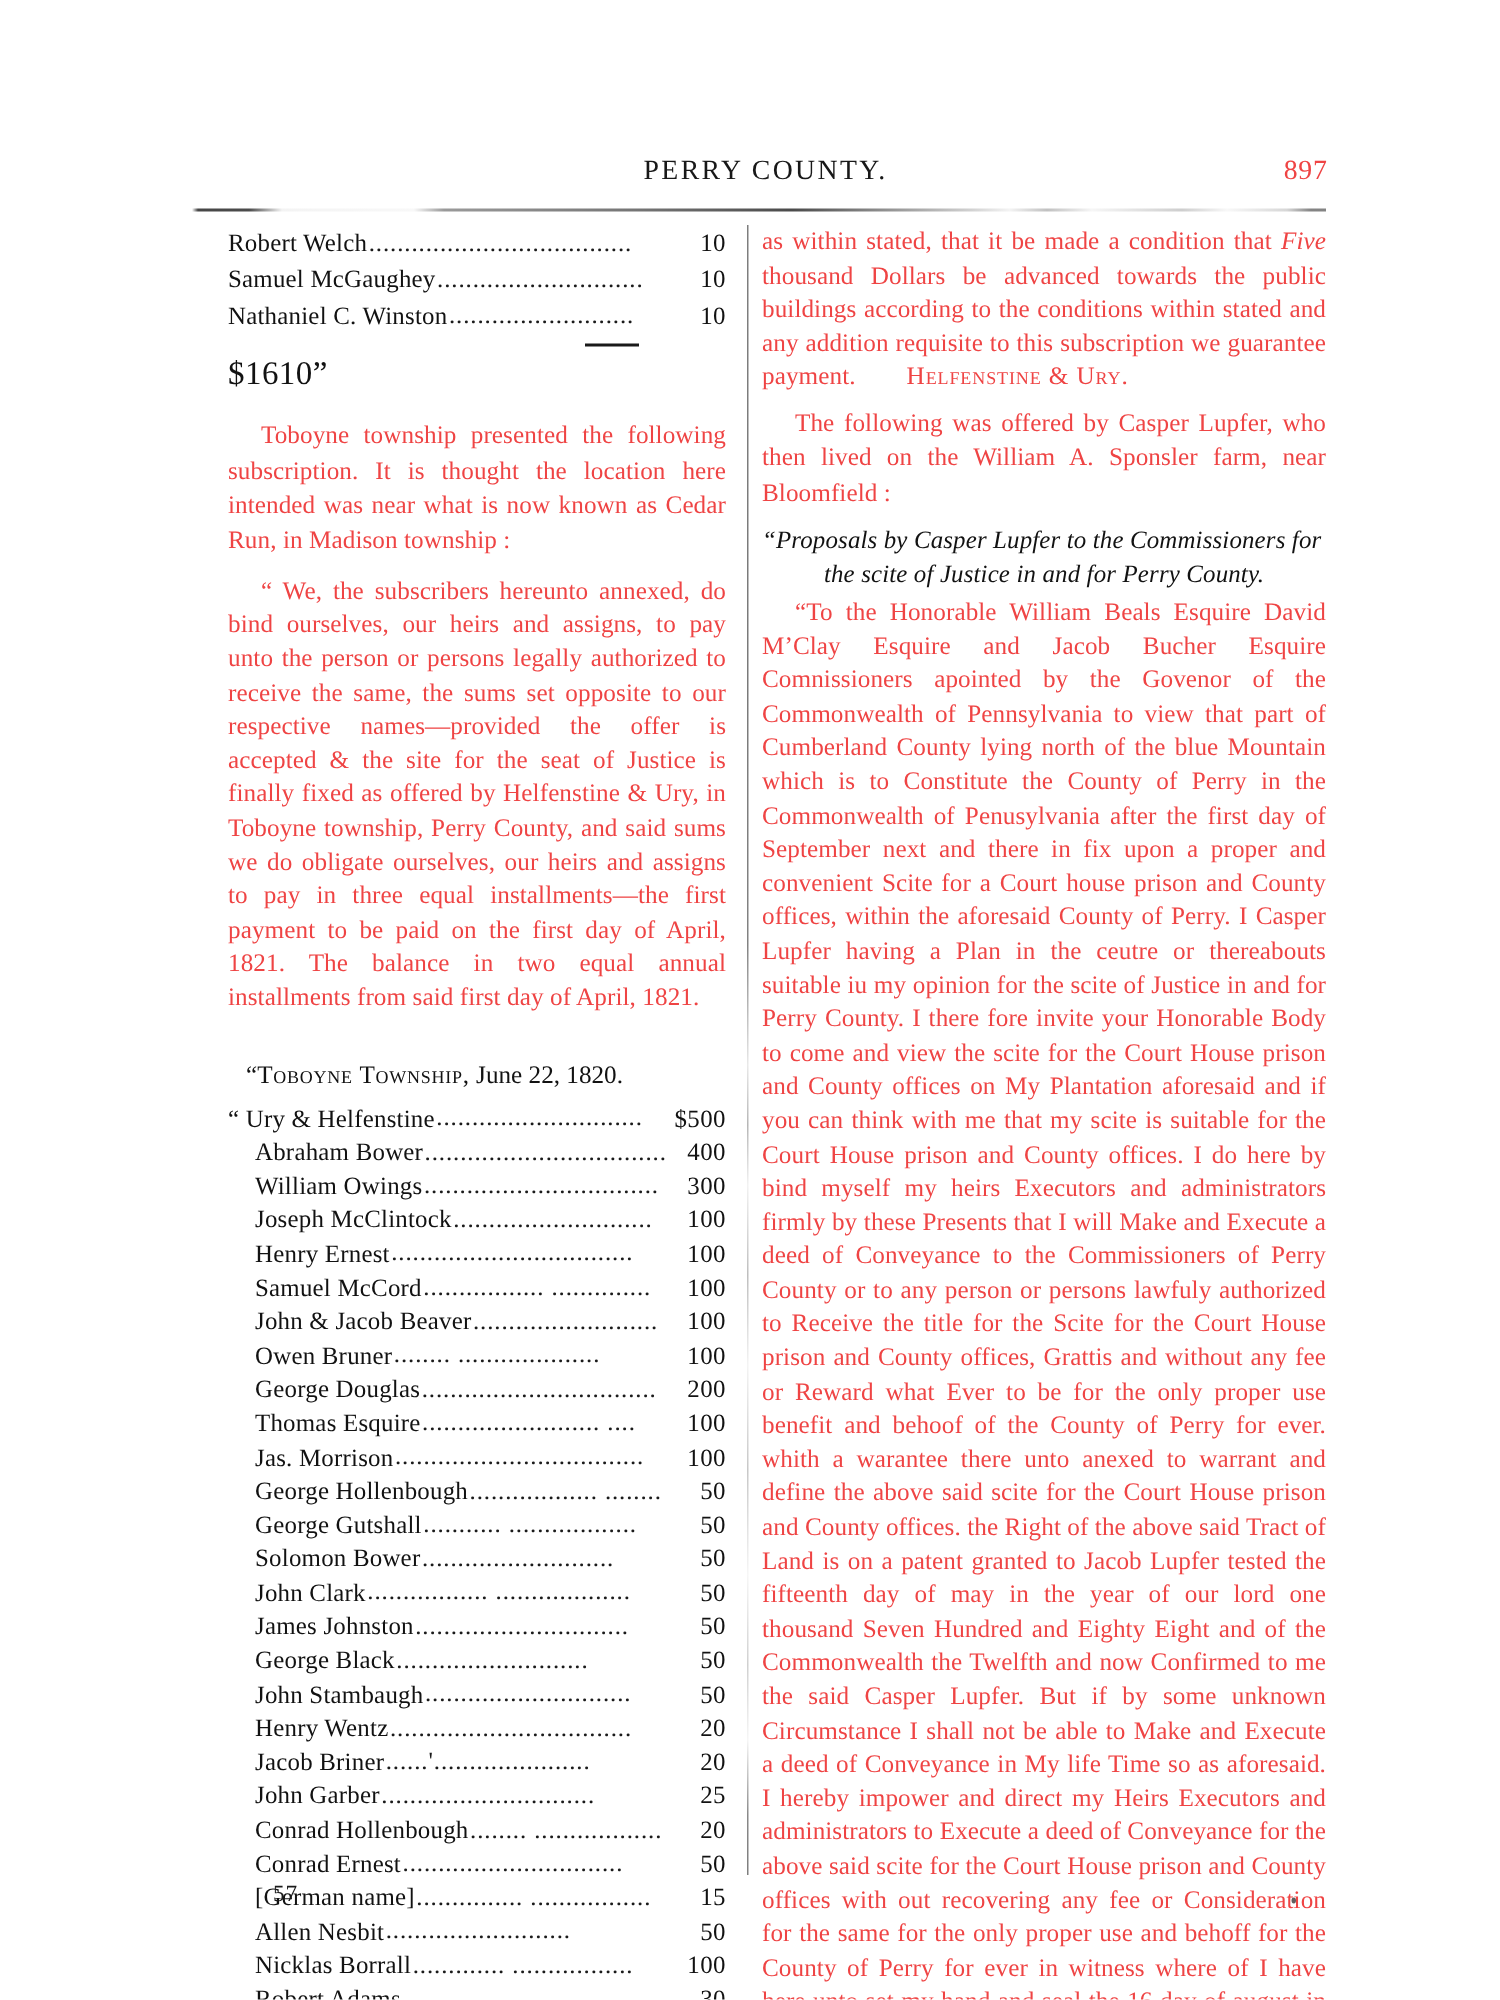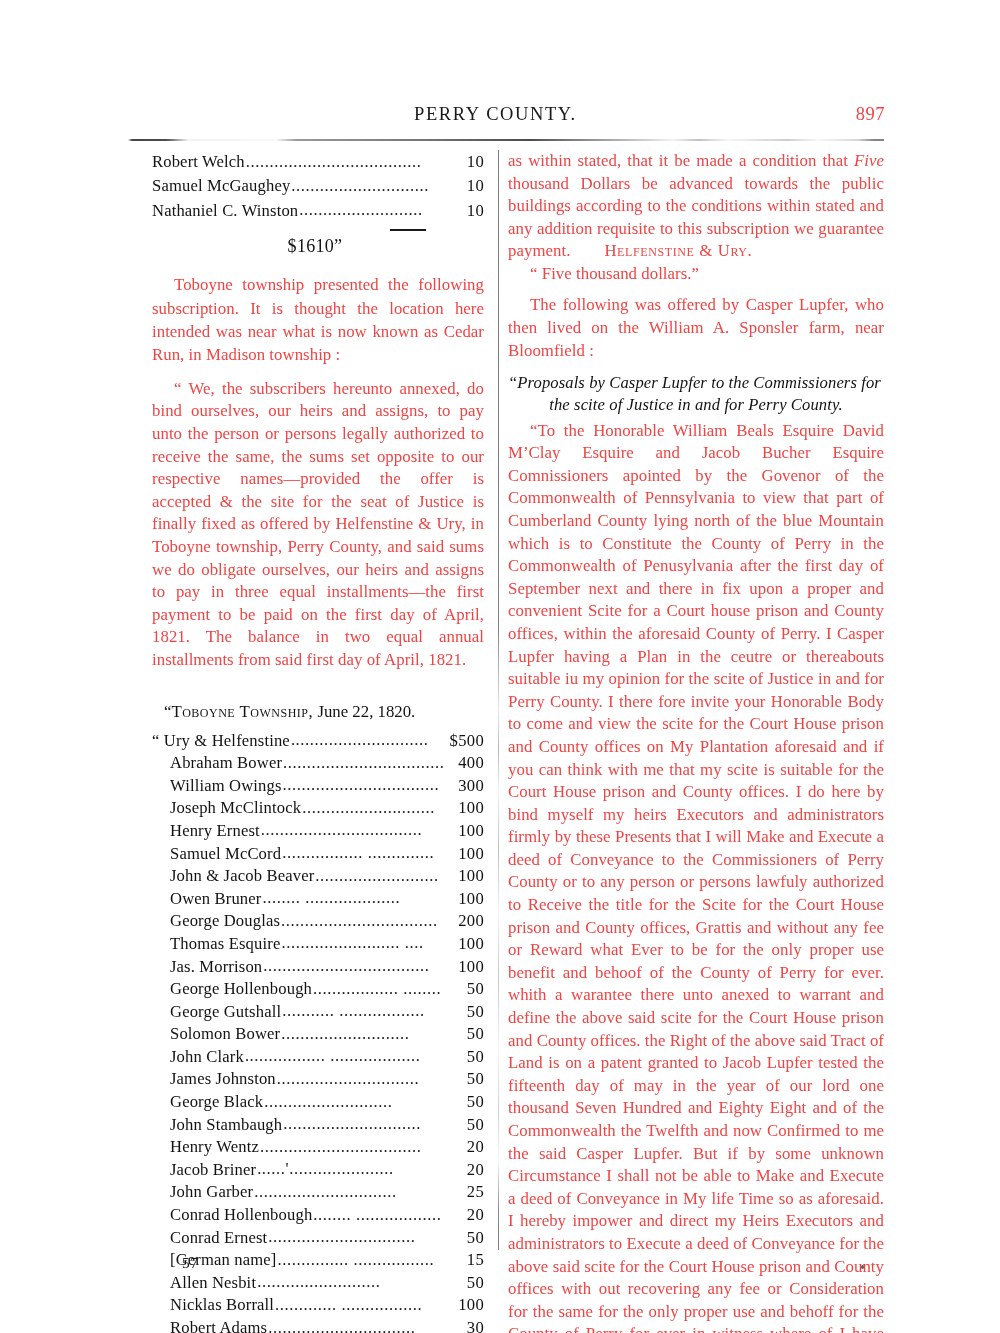--- a/index.html
+++ b/index.html
@@ -26,21 +26,21 @@
   
   .runhead {
     position: absolute;
     left: 125px;
     top: 104px;
     width: 760px;
     height: 26px;
   }
   .runhead-title {
     position: absolute;
-    left: 289px;
+    left: 304px;
     top: 0;
     font-size: 18.5px;
     letter-spacing: 1.6px;
     font-weight: 400;
     white-space: nowrap;
     color: #181818;
   }
   .runhead-folio {
     position: absolute;
     right: 0;
@@ -156,23 +156,23 @@
   .total-rule {
     position: relative;
     margin-top: 6px;
     margin-left: 238px;
     width: 36px;
     height: 2px;
     background: #1a1a1a;
   }
   .total-line {
     margin-top: 5px;
-    text-align: center;
+    text-align: left;
     padding-right: 6px;
-    font-size: 18px;
+    font-size: 22px;
     letter-spacing: 0.3px;
   }
 
   
   p.body {
     margin: 0;
     font-size: 16.8px;
     line-height: 23.4px;
     text-align: justify;
     text-indent: 22px;
@@ -422,21 +422,20 @@
           <span class="lamt">30</span>
         </div>
       </div>
 
   </div>
 
   <div class="col-right">
 
     <p class="body noindent tight"><span>as within stated, that it be made a condition that </span><span class="italic">Five</span><span> thousand Dollars be advanced towards the public buildings according to the conditions within stated and any addition requisite to this subscription we guarantee payment.</span><span class="smallcaps" style="padding-left:34px;">Helfenstine &amp; Ury.</span></p>
 
-    <p class="body tight">“ Five thousand dollars.”</p>
 
     <p class="body gap-sm">The following was offered by Casper Lupfer, who then lived on the William A. Sponsler farm, near Bloomfield :</p>
 
     <div class="proposal-head">
       <span>“Proposals by Casper Lupfer to the Commissioners for</span>
       <span class="ln2">the scite of Justice in and for Perry County.</span>
     </div>
 
     <p class="body tight">“To the Honorable William Beals Esquire David M’Clay Esquire and Jacob Bucher Esquire Comnissioners apointed by the Govenor of the Commonwealth of Pennsylvania to view that part of Cumberland County lying north of the blue Mountain which is to Constitute the County of Perry in the Commonwealth of Penusylvania after the first day of September next and there in fix upon a proper and convenient Scite for a Court house prison and County offices, within the aforesaid County of Perry. I Casper Lupfer having a Plan in the ceutre or thereabouts suitable iu my opinion for the scite of Justice in and for Perry County. I there fore invite your Honorable Body to come and view the scite for the Court House prison and County offices on My Plantation aforesaid and if you can think with me that my scite is suitable for the Court House prison and County offices. I do here by bind myself my heirs Executors and administrators firmly by these Presents that I will Make and Execute a deed of Conveyance to the Commissioners of Perry County or to any person or persons lawfuly authorized to Receive the title for the Scite for the Court House prison and County offices, Grattis and without any fee or Reward what Ever to be for the only proper use benefit and behoof of the County of Perry for ever. whith a warantee there unto anexed to warrant and define the above said scite for the Court House prison and County offices. the Right of the above said Tract of Land is on a patent granted to Jacob Lupfer tested the fifteenth day of may in the year of our lord one thousand Seven Hundred and Eighty Eight and of the Commonwealth the Twelfth and now Confirmed to me the said Casper Lupfer. But if by some unknown Circumstance I shall not be able to Make and Execute a deed of Conveyance in My life Time so as aforesaid. I hereby impower and direct my Heirs Executors and administrators to Execute a deed of Conveyance for the above said scite for the Court House prison and County offices with out recovering any fee or Consideration for the same for the only proper use and behoff for the County of Perry for ever in witness where of I have here unto set my hand and seal the 16 day of august in the year of our lord one thousand eight Hundred and Twenty and the Commonwealth the forty fifth</p>
 

